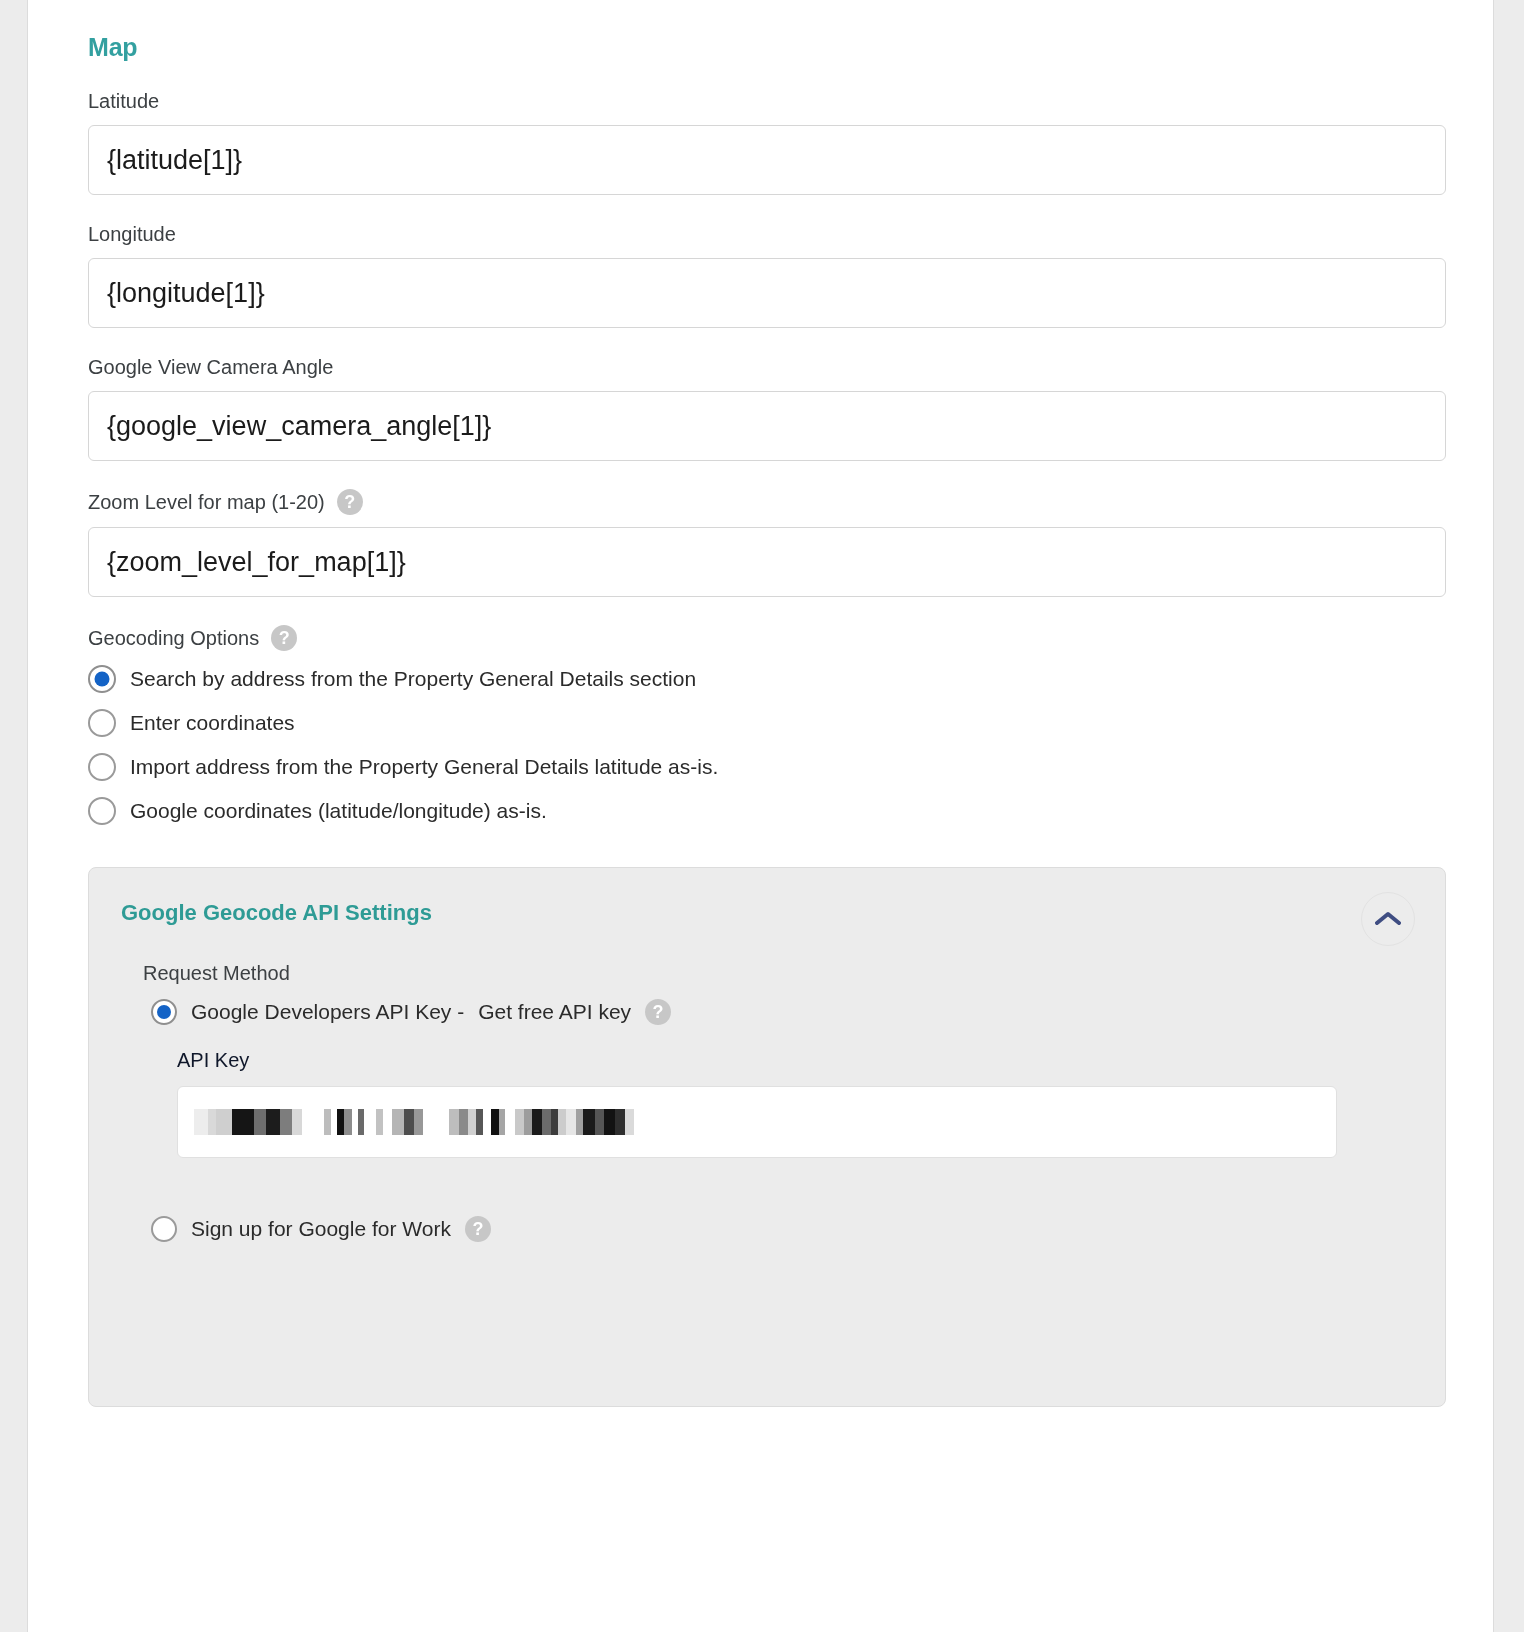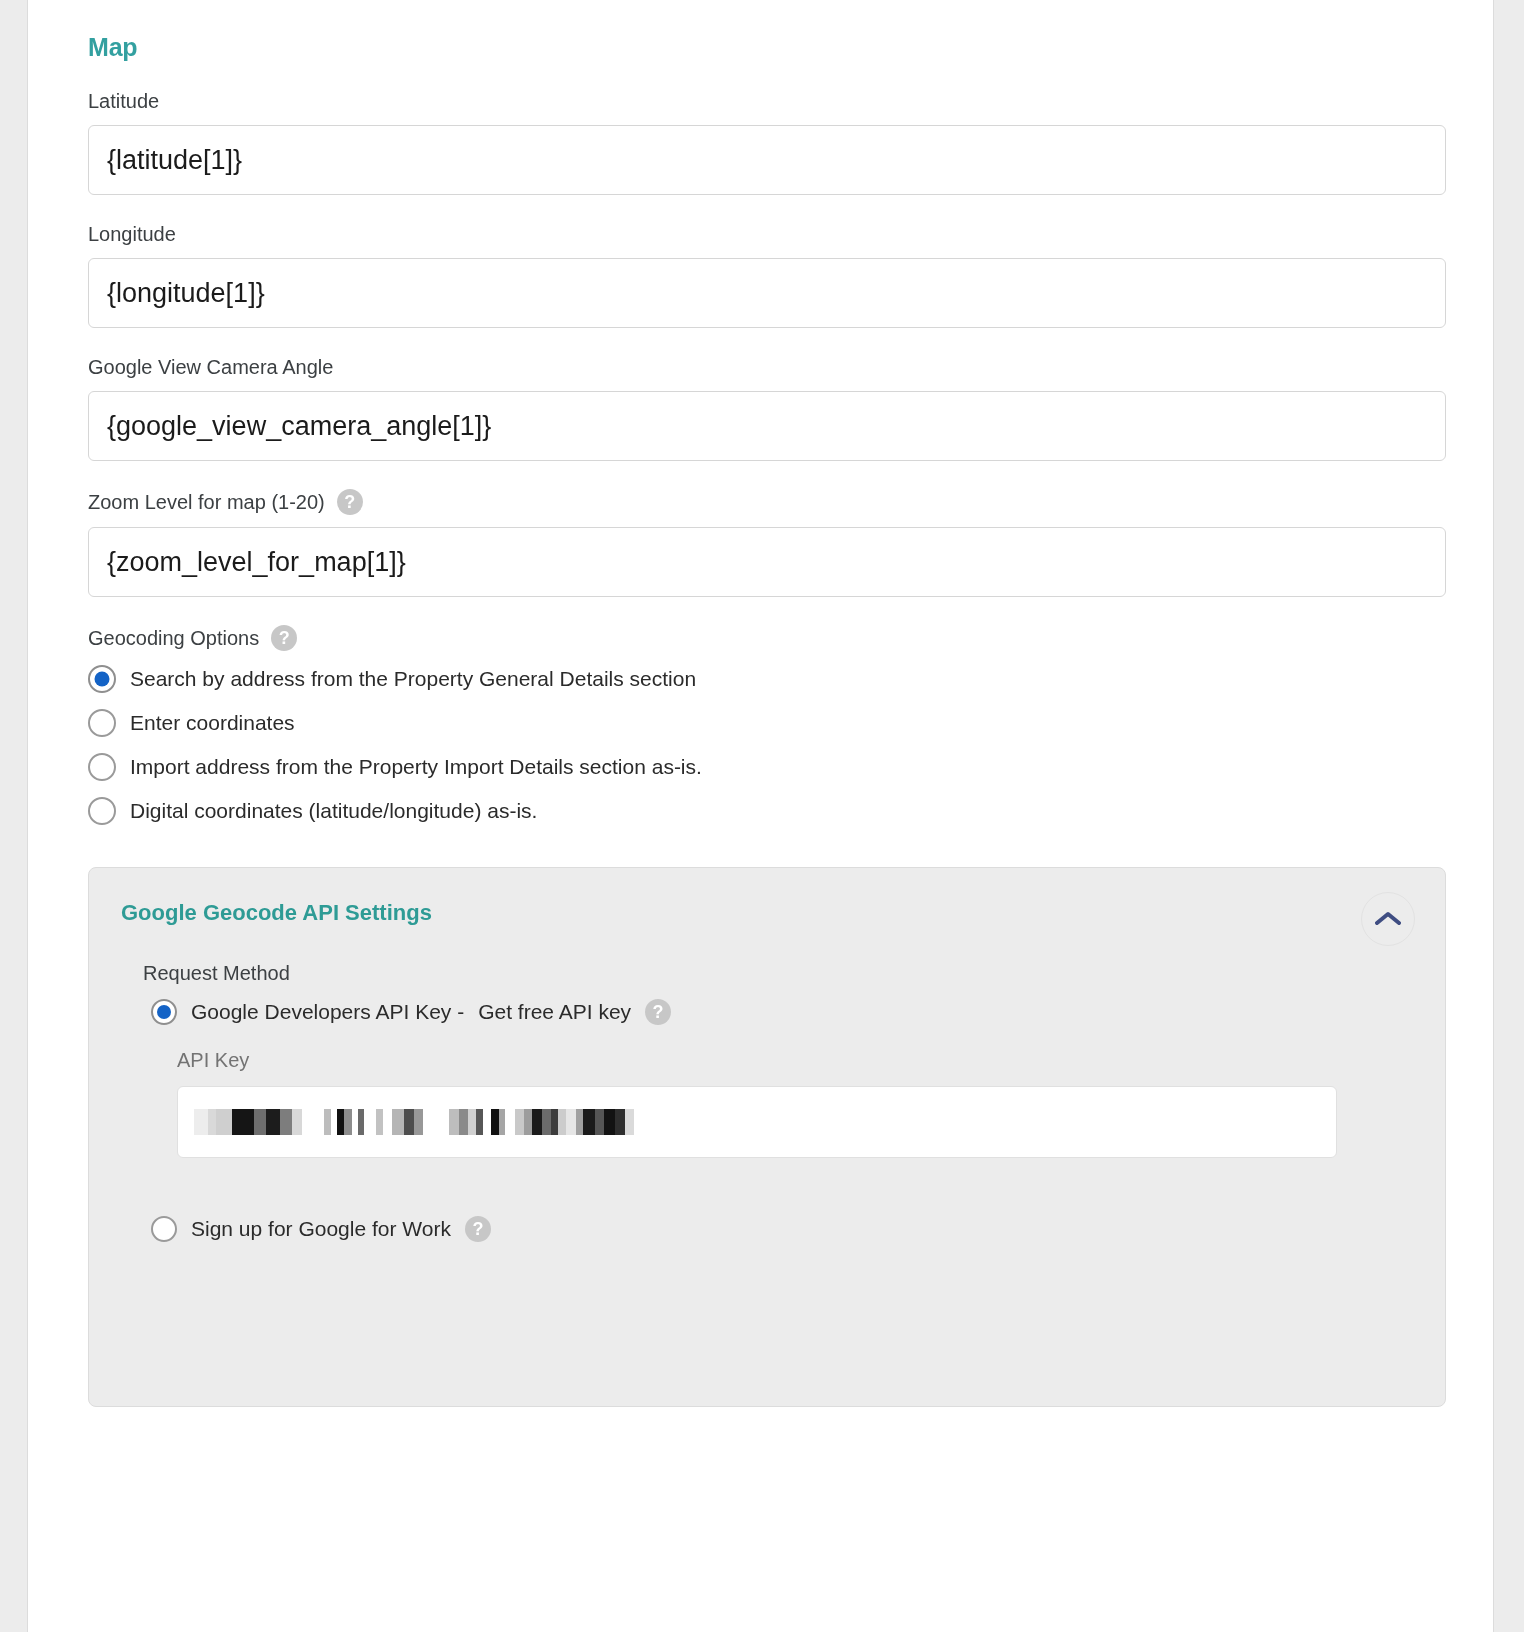--- a/index.html
+++ b/index.html
@@ -135,21 +135,21 @@
     margin-bottom: 14px;
   }
   .inline-link {
     color: #2e9b95;
     text-decoration: none;
     cursor: pointer;
   }
   .api-key-block { margin: 24px 0 0 34px; }
   .api-key-label {
     font-size: 20px;
-    color: #737373;
+    color: #0f172a;
     margin-bottom: 14px;
   }
   .api-key-input {
     width: 1160px;
     height: 72px;
     background: #fff;
     border: 1px solid #e0e0e0;
     border-radius: 6px;
     display: flex;
     align-items: center;
@@ -226,26 +226,26 @@
             <span class="radio-label">Search by address from the Property General Details section</span>
           </div>
 
           <div class="radio-row">
             <span class="radio"></span>
             <span class="radio-label">Enter coordinates</span>
           </div>
 
           <div class="radio-row">
             <span class="radio"></span>
-            <span class="radio-label">Import address from the Property Import Details section as-is.</span>
+            <span class="radio-label">Import address from the Property General Details latitude as-is.</span>
           </div>
 
           <div class="radio-row">
             <span class="radio"></span>
-            <span class="radio-label">Digital coordinates (latitude/longitude) as-is.</span>
+            <span class="radio-label">Google coordinates (latitude/longitude) as-is.</span>
           </div>
 
         </div>
       </div>
 
       <div class="panel">
         <h3 class="panel-title">Google Geocode API Settings</h3>
 
         <div class="collapse-btn">
           <svg width="26" height="16" viewBox="0 0 26 16" aria-hidden="true">

